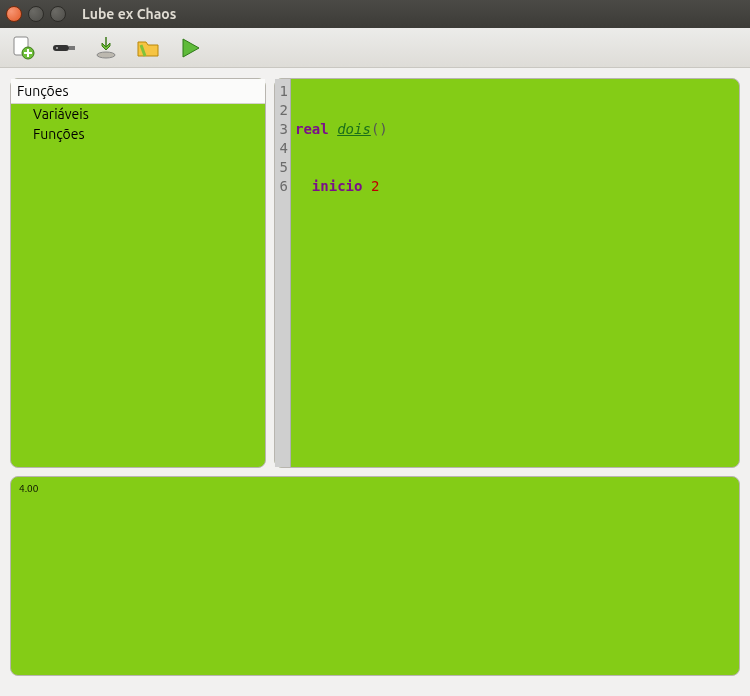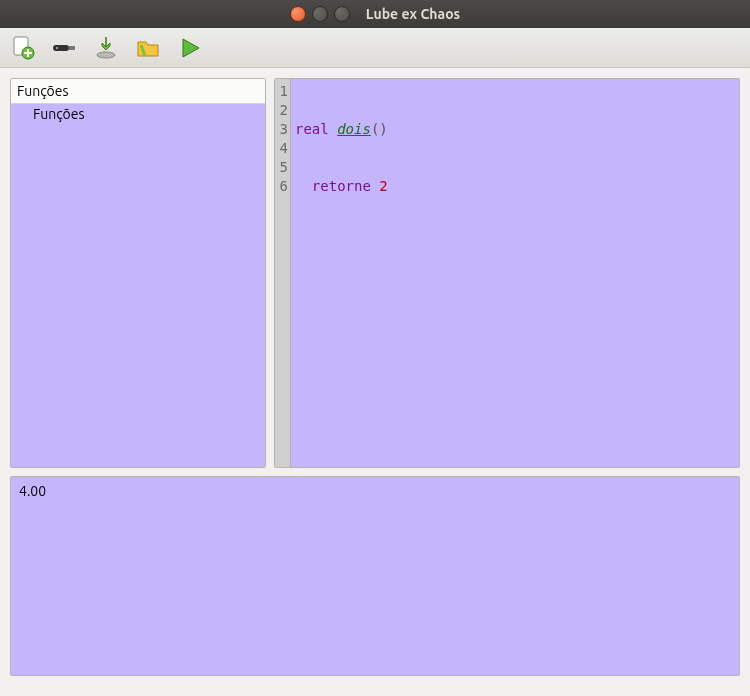--- a/index.html
+++ b/index.html
@@ -13,21 +13,20 @@
 .titlebar {
   height: 28px;
   background: linear-gradient(to bottom, #4b4a46, #3c3b37);
   display: flex;
   align-items: center;
   padding: 0 6px;
   gap: 6px;
   color: #dfdbd2;
   font-size: 14px;
   font-weight: bold;
-  justify-content: center;
 }
 .win-btn {
   width: 16px; height: 16px; border-radius: 50%;
   display: inline-block;
 }
 .win-close { background: radial-gradient(circle at 30% 30%, #f79674, #e35b28); border:1px solid #7a2a0a;}
 .win-min { background: radial-gradient(circle at 30% 30%, #6b6a65, #4e4d49); border:1px solid #2c2b27;}
 .win-max { background: radial-gradient(circle at 30% 30%, #6b6a65, #4e4d49); border:1px solid #2c2b27;}
 .titlebar .title { margin-left: 10px; }
 .toolbar {
@@ -50,23 +49,23 @@
   padding: 10px;
   height: calc(100% - 28px - 40px - 10px);
   flex-direction: column;
 }
 .upper {
   display: flex;
   gap: 8px;
   height: 390px;
 }
 .panel {
-  background: #c4b5fd;
+  background: #84cc16;
   border: 1px solid #b8b5af;
-  border-radius: 2px;
+  border-radius: 8px;
 }
 .side {
   width: 256px;
   display: flex;
   flex-direction: column;
   font-size: 14px;
 }
 .side-header {
   padding: 4px 6px;
   border-bottom: 1px solid #d4d2cc;
@@ -94,29 +93,29 @@
 }
 .gutter div { height: 19px; }
 .code {
   flex: 1;
   padding: 3px 0 0 2px;
   white-space: pre;
   position: relative;
 }
 .code-line { height: 19px; padding-left: 2px;}
 .hl-line { background: #fff79a; }
-.kw { color: #7b0f8a; font-weight: normal; }
+.kw { color: #7b0f8a; font-weight: bold; }
 .fn { color: #1a6e1a; font-style: italic; text-decoration: underline; }
 .paren { color: #555; }
 .num { color: #c00000; }
 .op { color: #555; }
 .output {
   flex: 1;
   padding: 6px 8px;
-  font-size: 14px;
+  font-size: 10px;
 }
 svg { display:block; }
 </style>
 </head>
 <body>
 
 <div class="titlebar">
   <span class="win-btn win-close"></span>
   <span class="win-btn win-min"></span>
   <span class="win-btn win-max"></span>
@@ -154,34 +153,35 @@
     <svg width="22" height="22" viewBox="0 0 22 22">
       <path d="M4 2 L20 11 L4 20 Z" fill="#5fbb3a" stroke="#2f7a18"></path>
     </svg>
   </div>
 </div>
 
 <div class="main">
   <div class="upper">
     <div class="panel side">
       <div class="side-header">Funções</div>
+      <div class="side-item">Variáveis</div>
       <div class="side-item">Funções</div>
     </div>
     <div class="panel editor">
       <div class="gutter">
         <div>1</div>
         <div>2</div>
         <div>3</div>
         <div>4</div>
         <div>5</div>
         <div>6</div>
       </div>
       <div class="code">
         <div class="code-line"><span class="kw">real</span> <span class="fn">dois</span><span class="paren">()</span></div>
-        <div class="code-line"><span class="kw">  retorne</span> <span class="num">2</span></div>
+        <div class="code-line"><span class="kw">  inicio</span> <span class="num">2</span></div>
         <div class="code-line"></div>
       </div>
     </div>
   </div>
   <div class="panel output">
     <span>4.00</span>
   </div>
 </div>
 
 </body></html>

